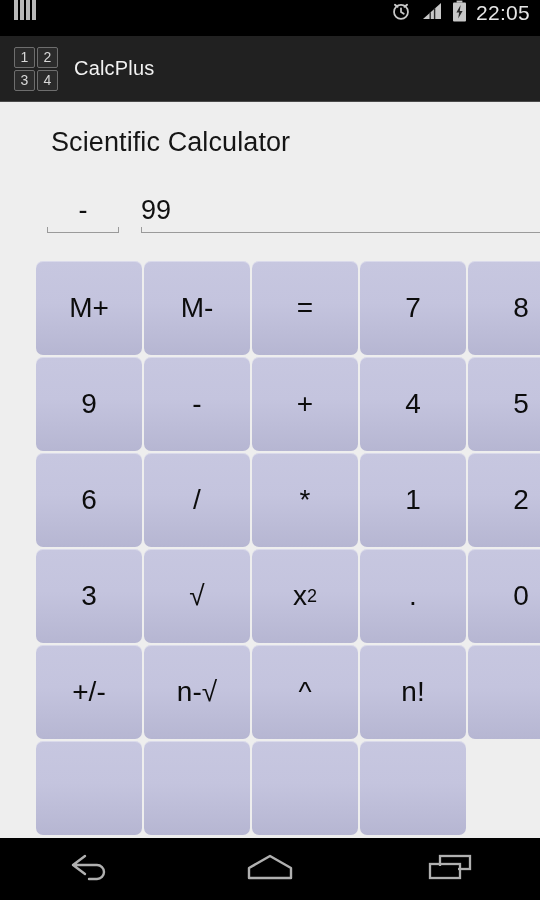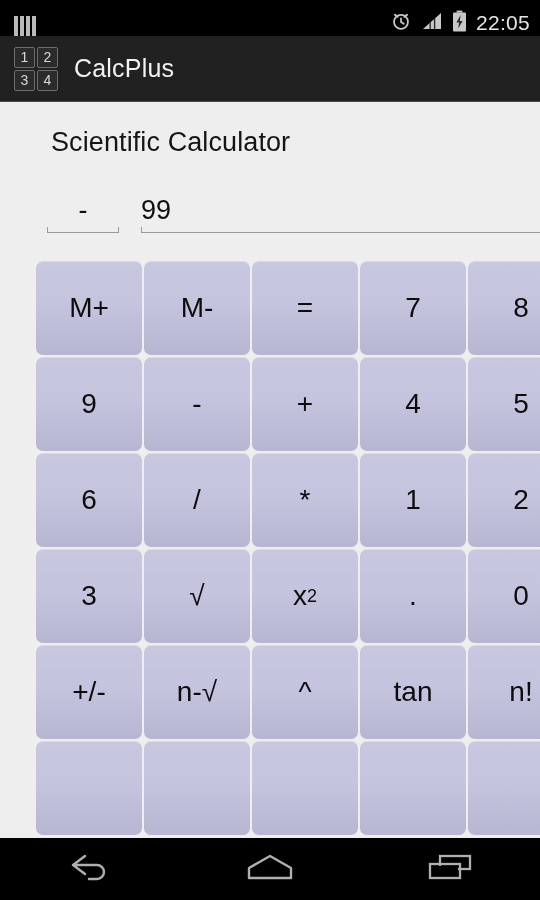--- a/index.html
+++ b/index.html
@@ -8,21 +8,21 @@
     background:#000;
     font-family:"Liberation Sans", sans-serif;
     overflow:hidden;
   }
   #screen { position:relative; width:540px; height:900px; background:#eeeeee; overflow:hidden; }
 
   
   .statusbar{
     position:absolute; top:0; left:0; width:540px; height:36px;
     background:#000000; color:#c8c8c8;
-    display:flex; align-items:flex-end; justify-content:space-between;
+    display:flex; align-items:flex-start; justify-content:space-between;
     padding:0 10px 0 14px;
   }
   .sb-left{ display:flex; align-items:center; gap:8px; }
   .sb-right{ display:flex; align-items:center; gap:9px; }
   .notif-bars{ display:flex; align-items:flex-end; gap:2px; height:20px; }
   .notif-bars i{ display:block; width:4px; height:20px; background:#b9b9b9; }
   .sb-clock{ font-size:21px; color:#e6e6e6; letter-spacing:0.3px; line-height:1; padding-bottom:1px; }
   .ico{ display:block; }
 
   
@@ -37,21 +37,21 @@
     gap:2px;
   }
   .app-icon span{
     background:#2b2b2b;
     border:1px solid #6e6e6e;
     border-radius:2px;
     color:#d8d8d8; font-size:14px;
     display:flex; align-items:center; justify-content:center;
     line-height:1;
   }
-  .app-title{ color:#f2f2f2; font-size:25px; margin-left:16px; letter-spacing:0.2px; }
+  .app-title{ color:#f2f2f2; font-size:20px; margin-left:16px; letter-spacing:0.2px; }
 
   
   .content{ position:absolute; top:103px; left:0; width:540px; bottom:0; background:#eeeeee;margin-left:35px; }
   .page-title{
     font-size:27px; color:#151515; padding:24px 0 0 16px; letter-spacing:0.1px;
   }
 
   
   .display-row{
     display:flex; align-items:flex-end;
@@ -180,21 +180,20 @@
         <div class="key">1</div>
         <div class="key">2</div>
         <div class="key">3</div>
         <div class="key">√</div>
         <div class="key">x<sup>2</sup></div>
         <div class="key">.</div>
         <div class="key">0</div>
         <div class="key">+/-</div>
         <div class="key">n-√</div>
         <div class="key">^</div>
-        <div class="key">tan</div>
         <div class="key">n!</div>
         <div class="key"></div>
         <div class="key"></div>
         <div class="key"></div>
         <div class="key"></div>
         <div class="key"></div>
       </div>
   </div>
 
   <div class="navbar">

